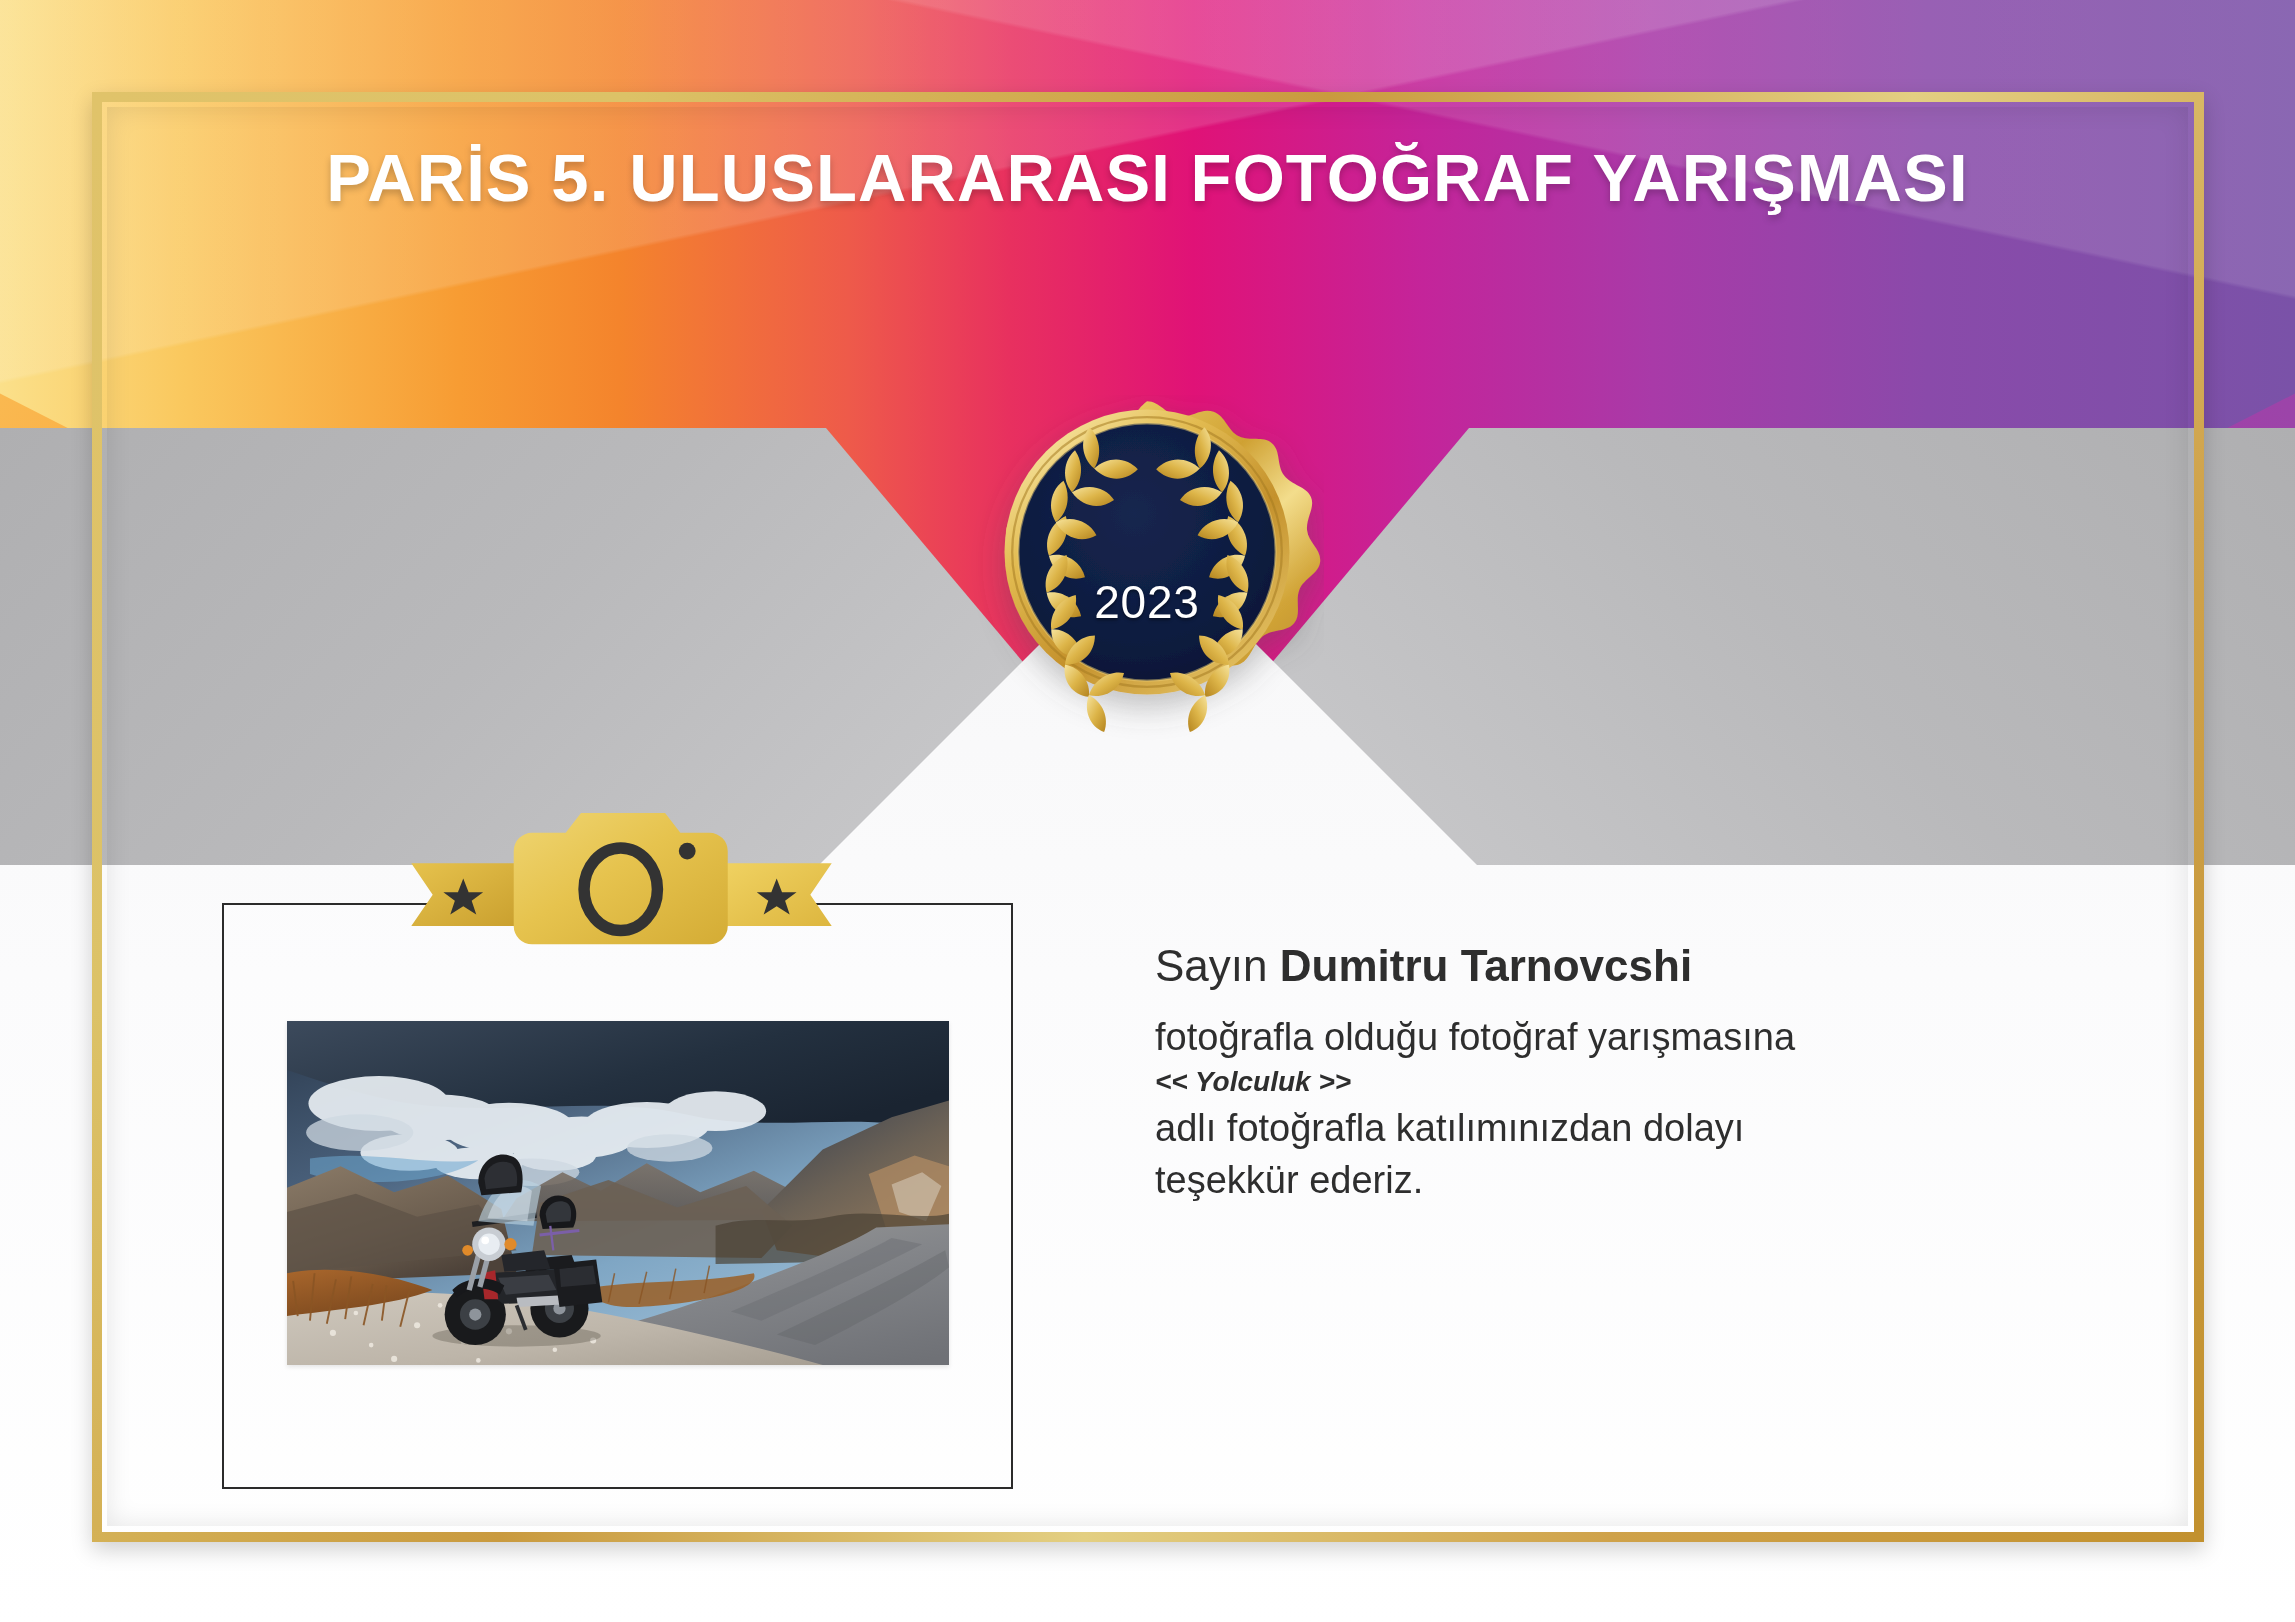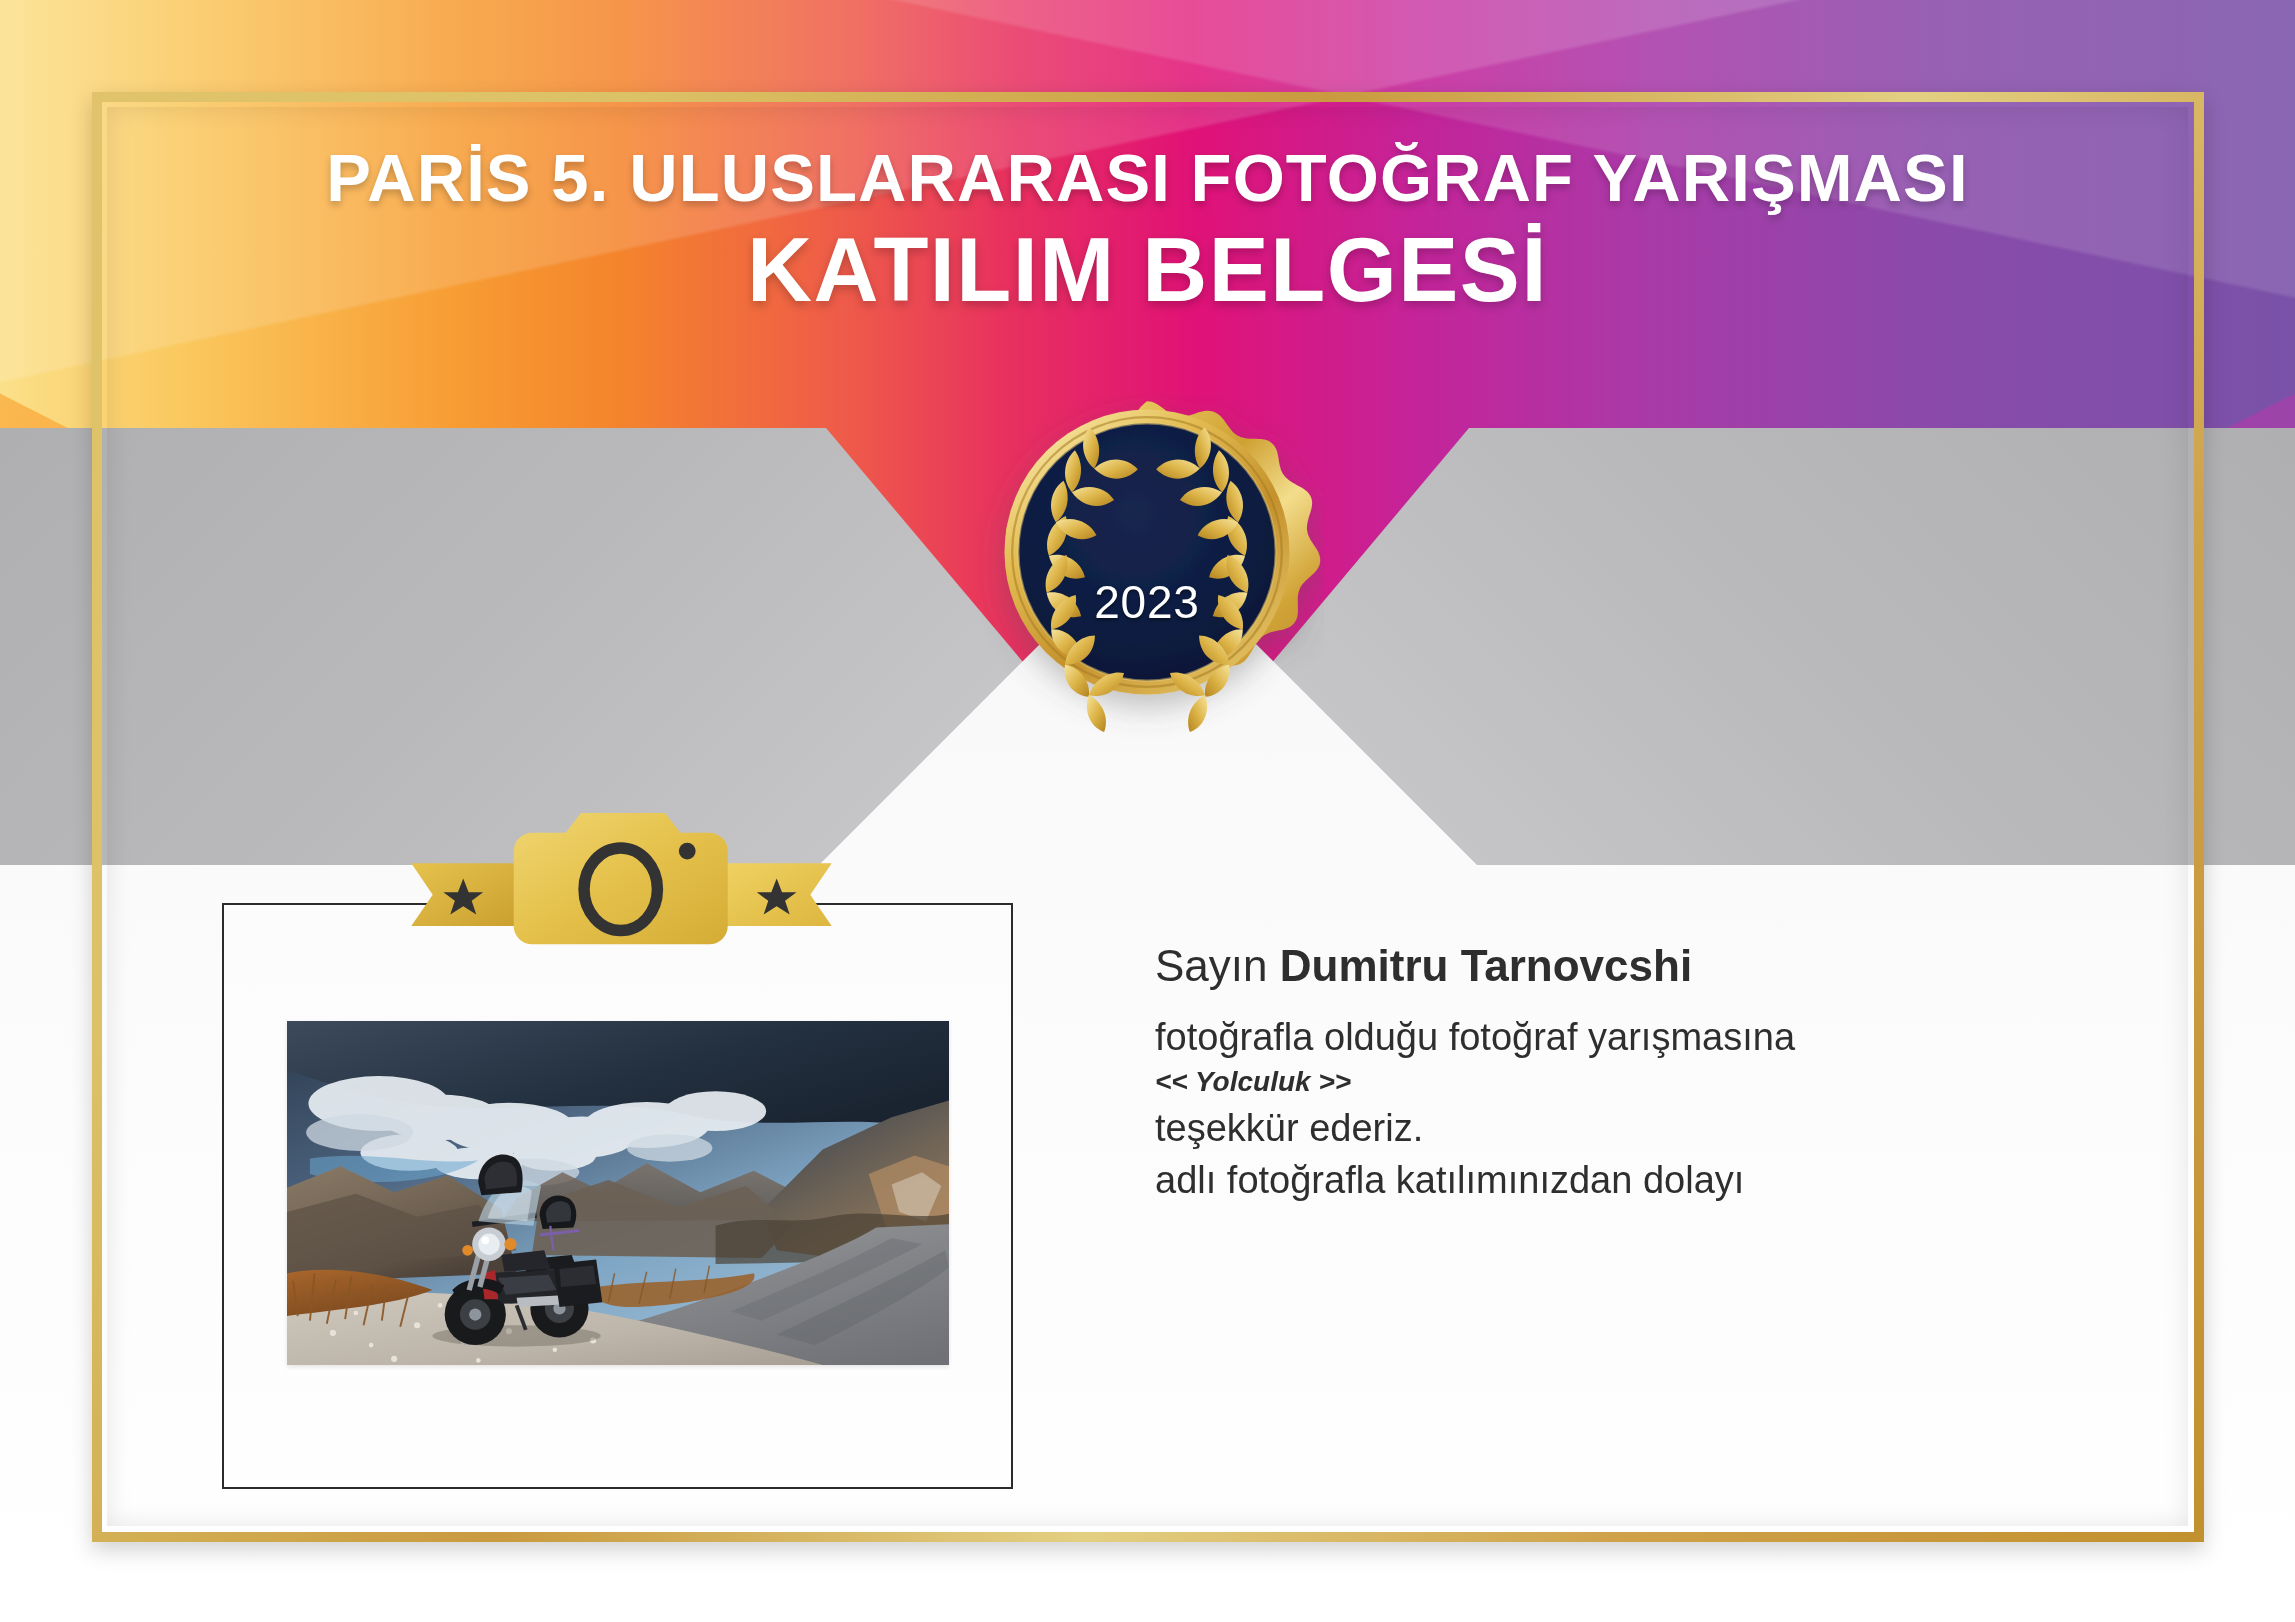--- a/index.html
+++ b/index.html
@@ -295,21 +295,20 @@
 
   <div class="grey-left"></div>
   <div class="grey-right"></div>
   <div class="white-bottom"></div>
 
   <div class="gold-frame"></div>
   <div class="gold-frame-inner"></div>
 
   <div class="title-block">
     <div class="title-line1">PARİS 5. ULUSLARARASI FOTOĞRAF YARIŞMASI</div>
-    <div class="title-line2">KATILIM BELGESİ</div>
   </div>
 
   <div class="seal">
     <svg viewBox="0 0 462 500" xmlns="http://www.w3.org/2000/svg">
       <defs>
         <linearGradient id="goldA" x1="0" y1="0" x2="1" y2="1">
           <stop offset="0%" stop-color="#f7e59a"></stop>
           <stop offset="22%" stop-color="#e7c55c"></stop>
           <stop offset="45%" stop-color="#cfa133"></stop>
           <stop offset="62%" stop-color="#f3dd8c"></stop>
@@ -617,20 +616,20 @@
     </svg>
   </div>
 
   <div class="body-text">
     <div class="salutation">
       <span>Sayın </span><b>Dumitru Tarnovcshi</b>
     </div>
     <div class="para">
       <div>fotoğrafla olduğu fotoğraf yarışmasına</div>
       <div class="entry-title">&lt;&lt; Yolculuk &gt;&gt;</div>
+      <div>adlı fotoğrafla katılımınızdan dolayı</div>
       <div>teşekkür ederiz.</div>
-      <div>adlı fotoğrafla katılımınızdan dolayı</div>
     </div>
   </div>
 
 
 </div>
 
 
 </body></html>

